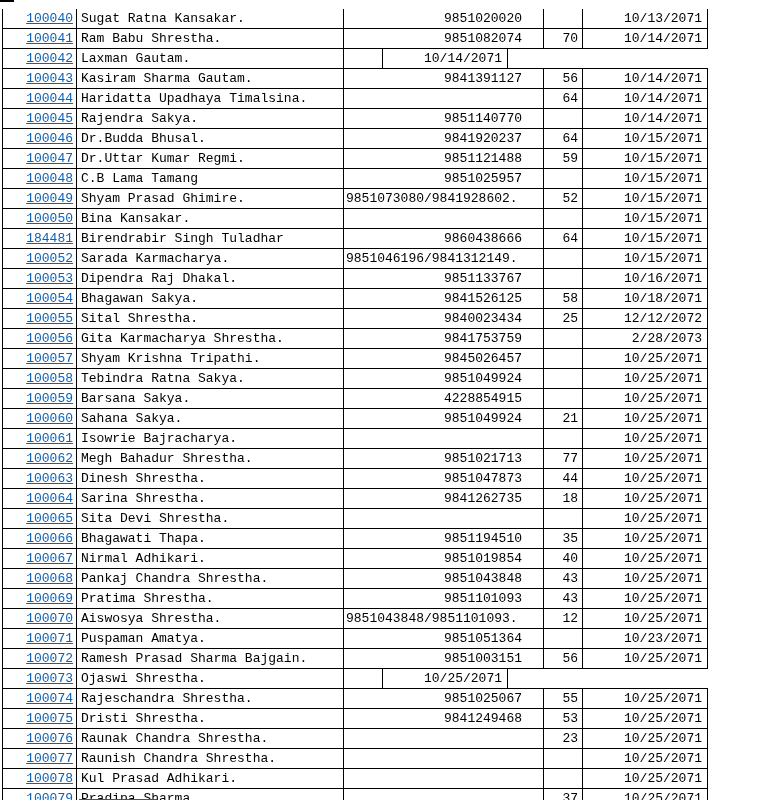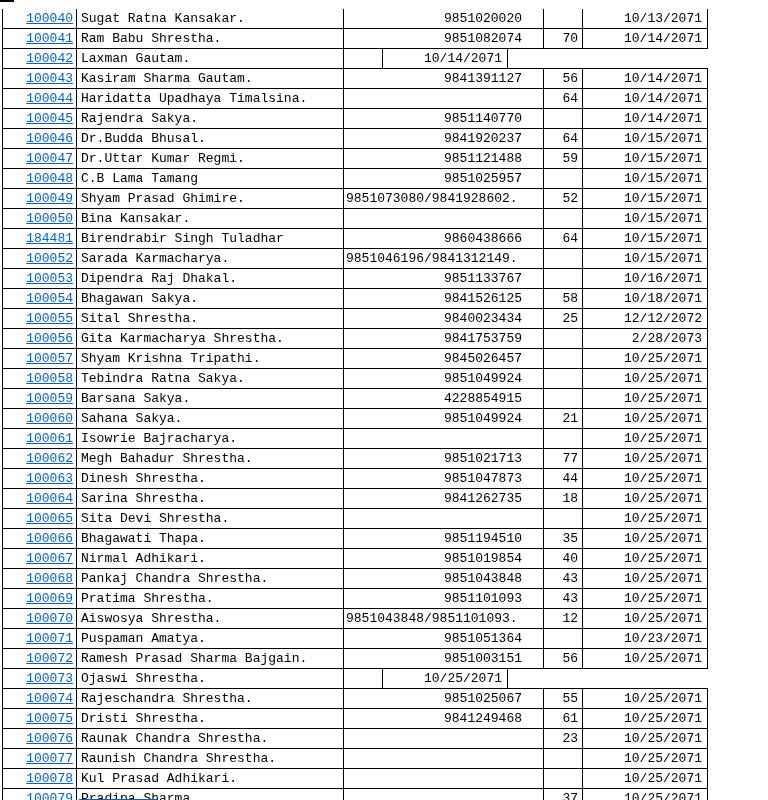--- a/index.html
+++ b/index.html
@@ -423,21 +423,21 @@
     <div class="cell c-age">55</div>
     <div class="cell c-date">10/25/2071</div>
   </div>
 
   <div class="row">
     <div class="cell c-id">
           <a>100075</a>
         </div>
     <div class="cell c-name">Dristi Shrestha.</div>
     <div class="cell c-phone align-right">9841249468</div>
-    <div class="cell c-age">61</div>
+    <div class="cell c-age">53</div>
     <div class="cell c-date">10/25/2071</div>
   </div>
 
   <div class="row">
     <div class="cell c-id">
           <a>100076</a>
         </div>
     <div class="cell c-name">Raunak Chandra Shrestha.</div>
     <div class="cell c-phone align-right"></div>
     <div class="cell c-age">23</div>

